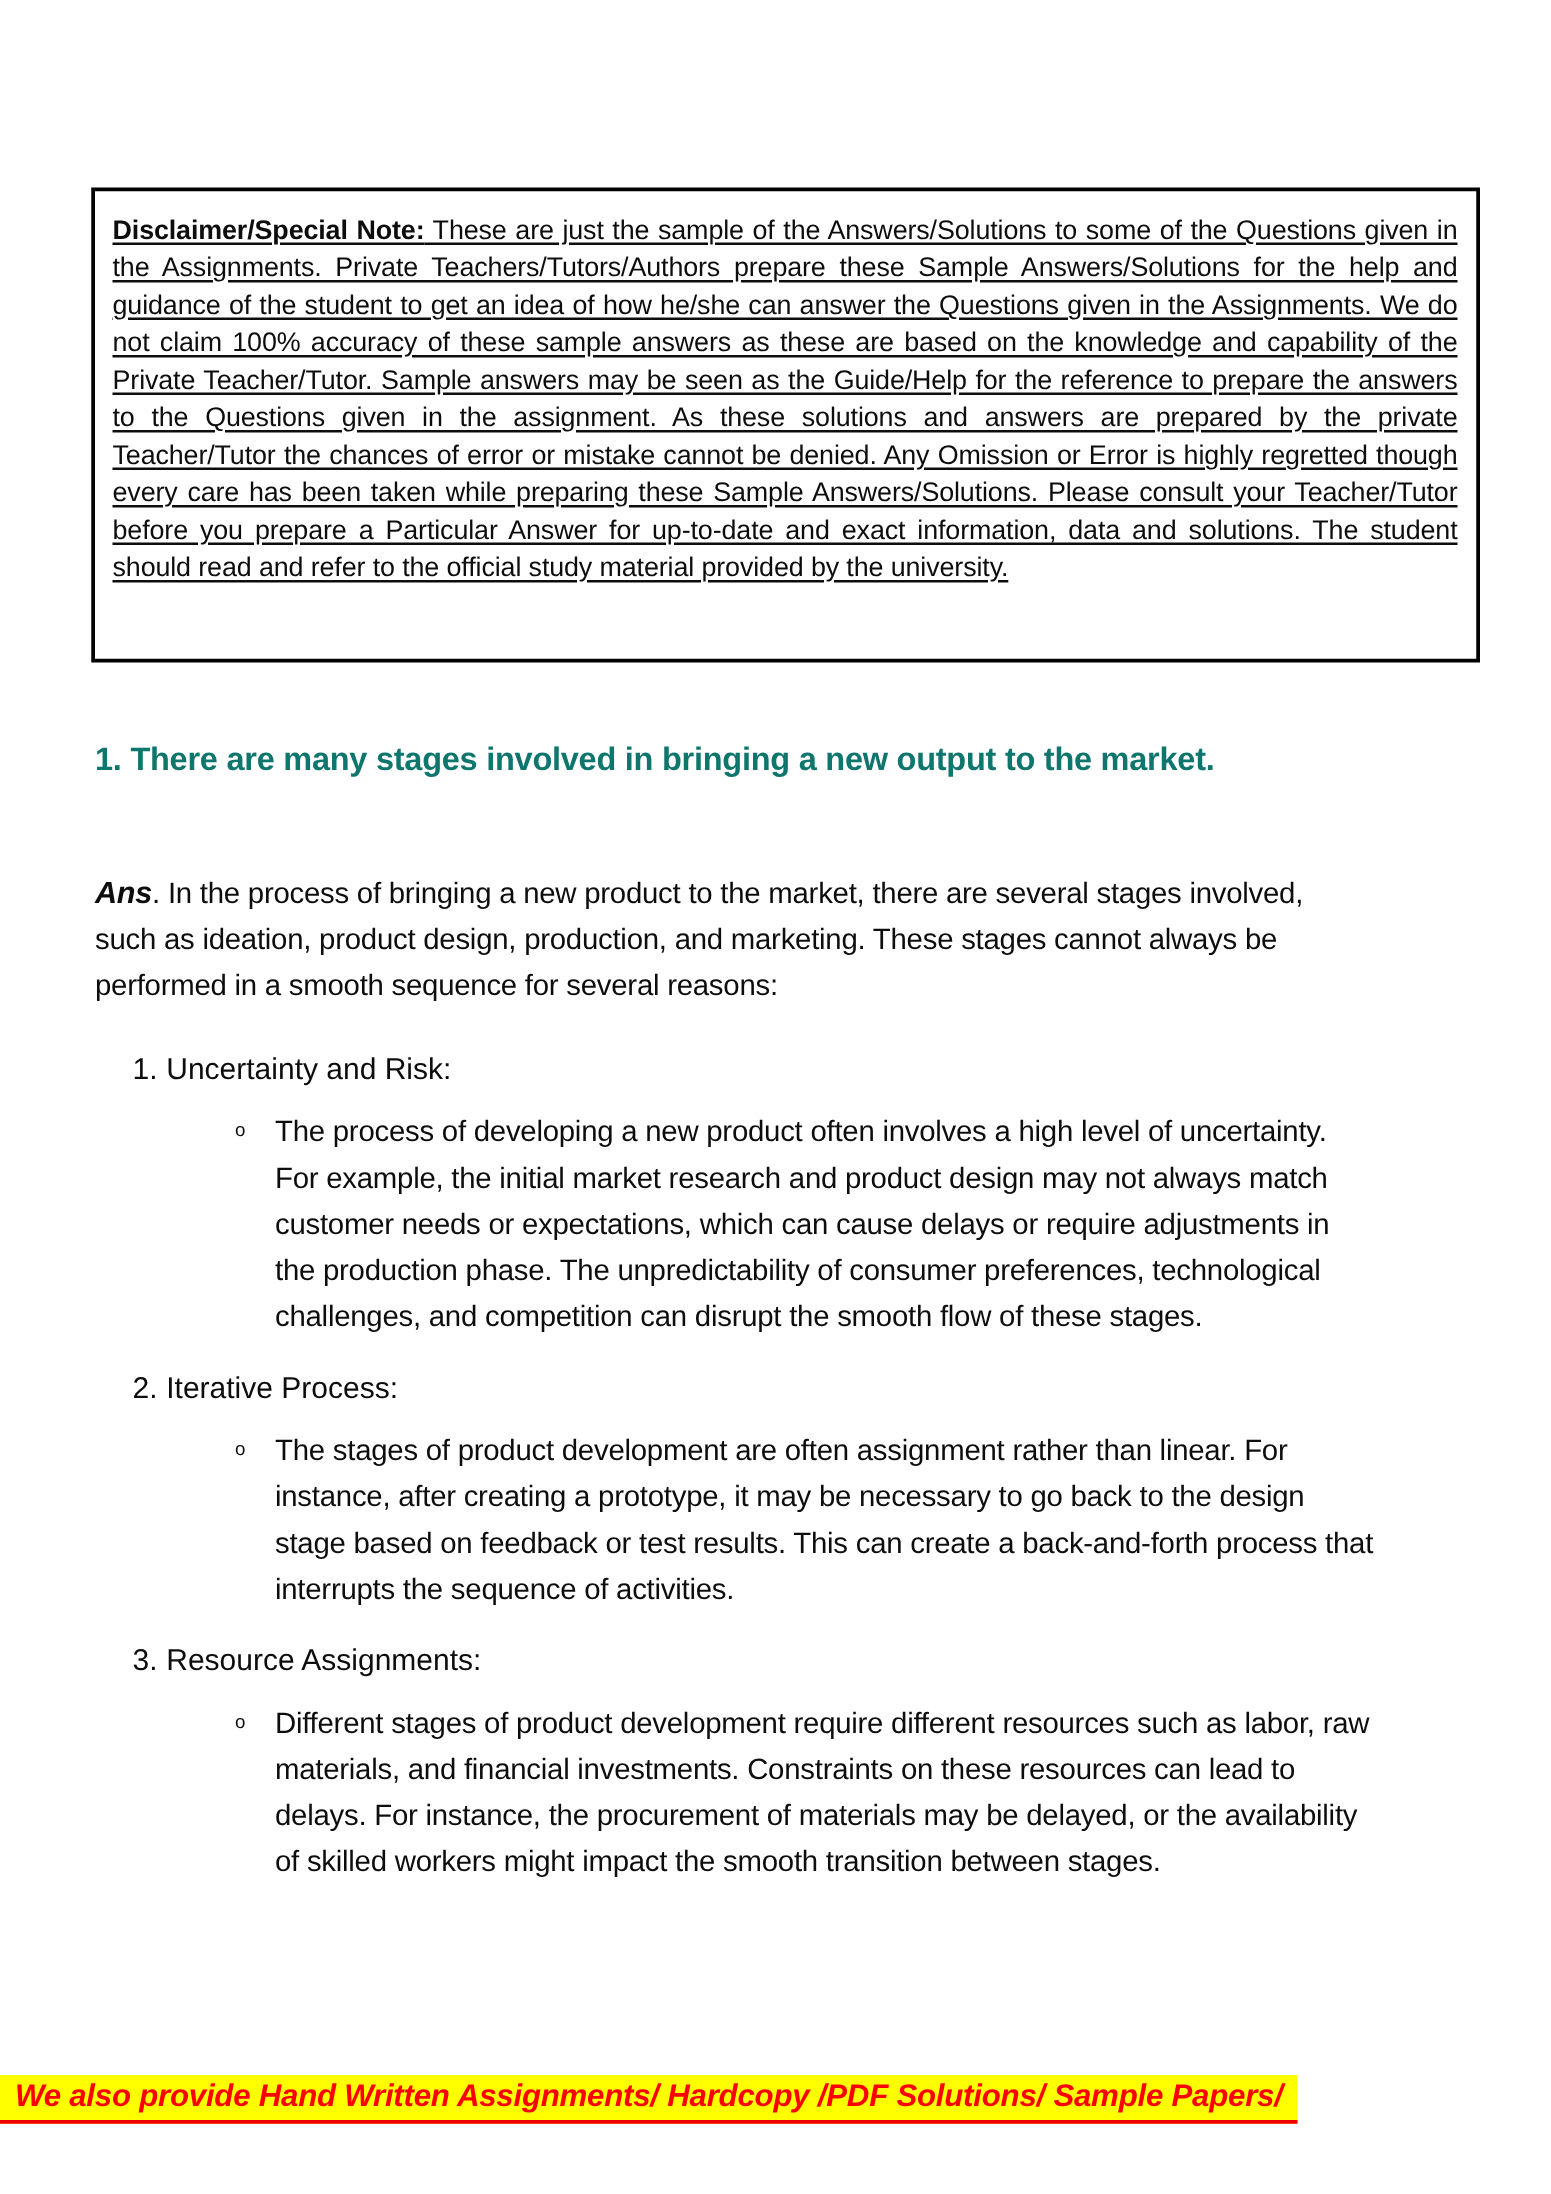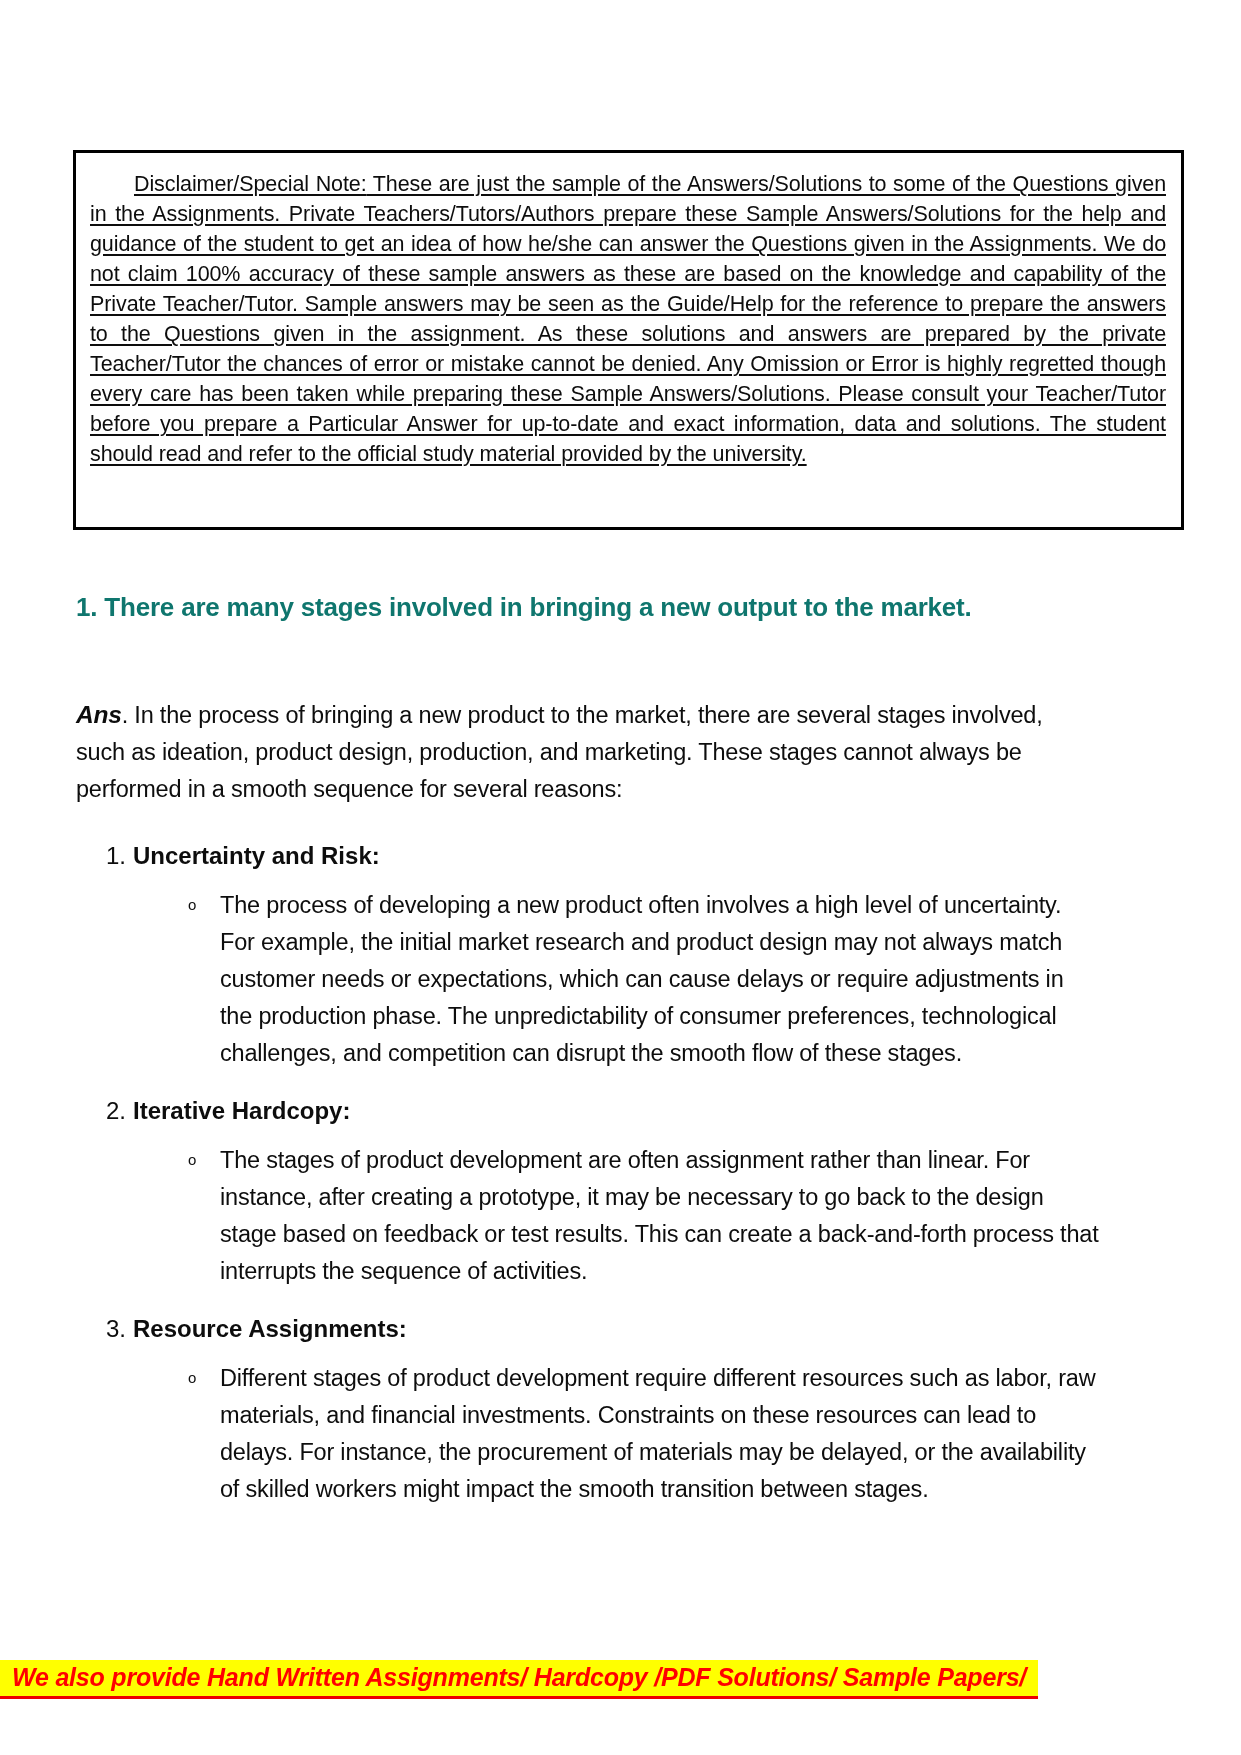--- a/index.html
+++ b/index.html
@@ -23,21 +23,21 @@
   .disclaimer-box p{
     margin:0;
     font-size:21.5px;
     line-height:30px;
     letter-spacing:-0.1px;
     text-align:justify;
     text-decoration:underline;
     text-decoration-thickness:1.5px;
     text-underline-offset:3px;
   }
-  .disclaimer-box .lead{font-weight:normal;margin-left:44px;}
+  .disclaimer-box .lead{font-weight:bold;}
 
   
   .question{
     position:absolute;left:76px;top:585px;
     font-size:26px;font-weight:bold;
     line-height:44px;letter-spacing:-0.2px;
     color:#0f766e;
   }
   .question div{white-space:nowrap;}
 
@@ -53,21 +53,21 @@
   .points{
     position:absolute;left:100px;top:841px;width:1066px;
   }
   .point-head{
     position:relative;
     margin:0 0 16px 0;
     padding-left:33px;
     font-size:24px;line-height:30px;
   }
   .point-num{position:absolute;left:6px;top:0;font-weight:normal;}
-  .point-title{font-weight:bold;}
+  .point-title{font-weight:normal;}
   .point-detail{
     position:relative;
     margin:0 0 24px 0;
     padding-left:120px;
     width:880px;
     font-size:23.5px;line-height:37px;letter-spacing:-0.2px;
   }
   .point-detail .marker{
     position:absolute;left:88px;top:10px;
     font-size:15px;line-height:15px;
@@ -111,21 +111,21 @@
       <span class="point-num">1.</span>
       <span class="point-title">Uncertainty and Risk:</span>
     </div>
     <div class="point-detail">
       <span class="marker">o</span>
       <span>The process of developing a new product often involves a high level of uncertainty. For example, the initial market research and product design may not always match customer needs or expectations, which can cause delays or require adjustments in the production phase. The unpredictability of consumer preferences, technological challenges, and competition can disrupt the smooth flow of these stages.</span>
     </div>
 
     <div class="point-head">
       <span class="point-num">2.</span>
-      <span class="point-title">Iterative Hardcopy:</span>
+      <span class="point-title">Iterative Process:</span>
     </div>
     <div class="point-detail">
       <span class="marker">o</span>
       <span>The stages of product development are often assignment rather than linear. For instance, after creating a prototype, it may be necessary to go back to the design stage based on feedback or test results. This can create a back-and-forth process that interrupts the sequence of activities.</span>
     </div>
 
     <div class="point-head">
       <span class="point-num">3.</span>
       <span class="point-title">Resource Assignments:</span>
     </div>

